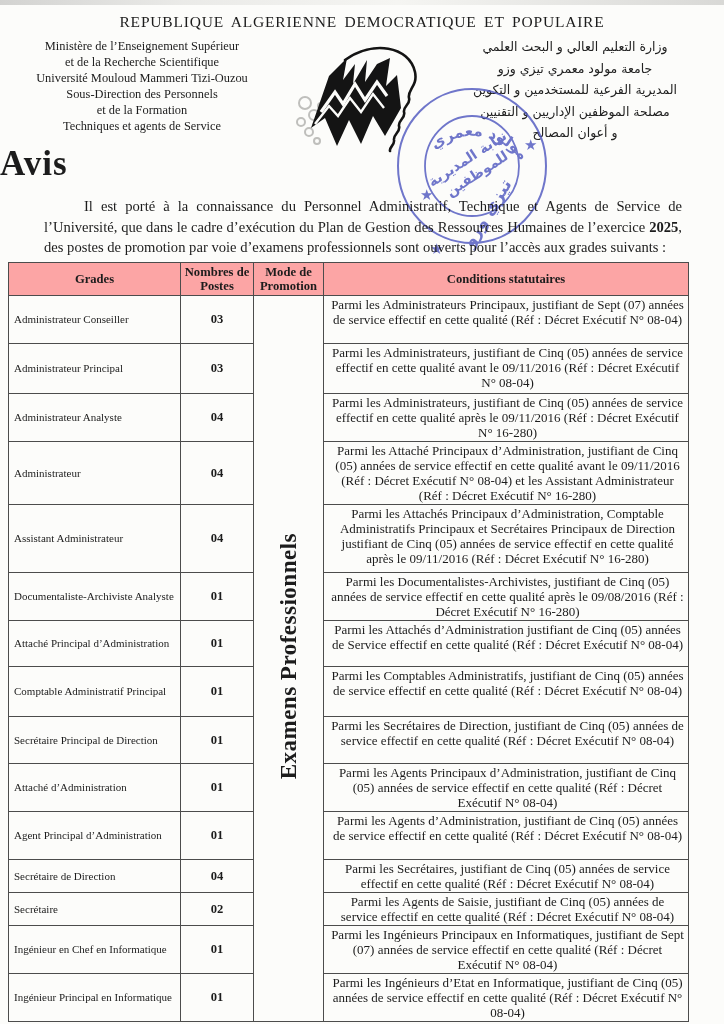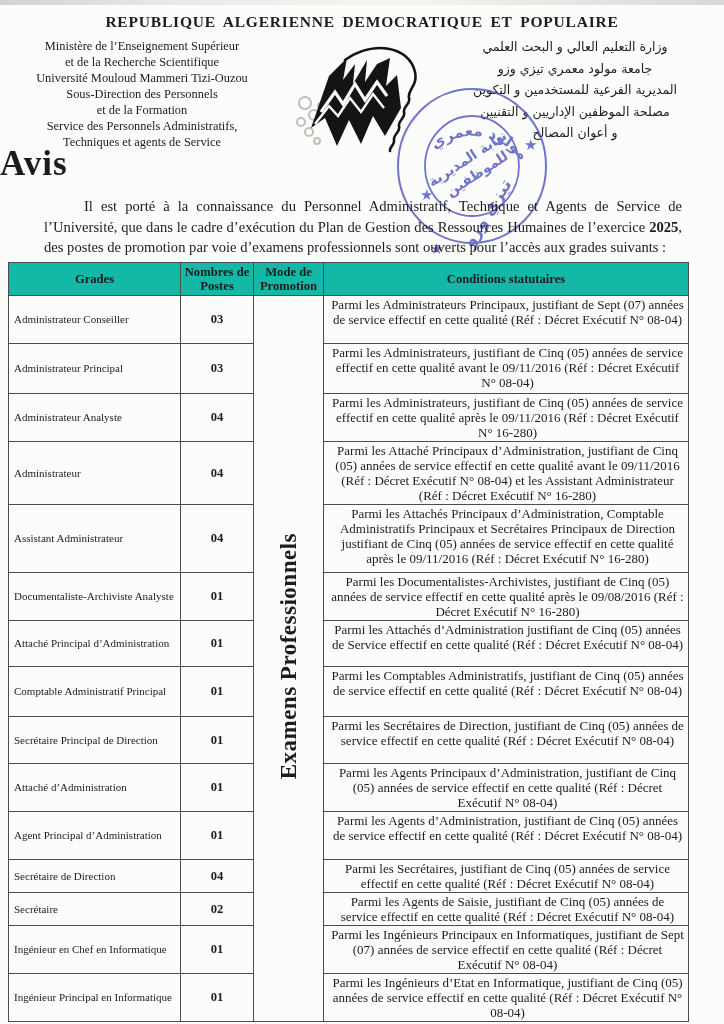--- a/index.html
+++ b/index.html
@@ -9,21 +9,21 @@
     background:#fcfcfa; overflow:hidden;
     font-family:"Liberation Serif", serif; color:#1c1c1c;
   }
   .scan-strip {
     position:absolute; top:0; left:0; width:724px; height:5px;
     background:linear-gradient(90deg,#a9a9a7 0%,#d8d8d5 25%,#eeeeea 55%,#b5b5b2 100%);
     opacity:.5;
   }
   .republic-title {
     position:absolute; top:13px; left:0; width:724px;
-    text-align:center; font-weight:bold; font-size:15.5px; letter-spacing:.8px;
+    text-align:center; font-weight:normal; font-size:15.5px; letter-spacing:.8px;
     word-spacing:3px;
   }
   .ministry-block {
     position:absolute; top:38px; left:8px; width:268px;
     text-align:center; font-size:12.4px; line-height:16px;
   }
   .arabic-block {
     position:absolute; top:36px; right:8px; width:282px;
     text-align:center; direction:rtl;
     font-family:"DejaVu Sans", sans-serif; font-size:12.5px; line-height:21.5px;
@@ -45,21 +45,21 @@
     border-collapse:collapse; table-layout:fixed;
     font-size:12px;
   }
   .grades-table col.c-grade { width:172px; }
   .grades-table col.c-postes { width:73px; }
   .grades-table col.c-mode  { width:70px; }
   .grades-table col.c-cond  { width:365px; }
   .grades-table th, .grades-table td { border:1.4px solid #4c4c4c; }
   .grades-table th {
     font-size:12.6px; font-weight:bold; text-align:center; vertical-align:middle;
-    height:28px; padding:2px; line-height:14px; background:#14b8a6;
+    height:28px; padding:2px; line-height:14px; background:#fca5a5;
   }
   td.grade-cell {
     font-weight:normal; font-size:11px; line-height:15px;
     padding:2px 2px 2px 5px; vertical-align:middle;
   }
   td.postes-cell {
     font-weight:bold; font-size:12.6px; text-align:center; vertical-align:middle;
   }
   td.mode-cell { text-align:center; vertical-align:middle; }
   .vtext {
@@ -94,21 +94,20 @@
   <div class="scan-strip"></div>
 
   <div class="republic-title">REPUBLIQUE ALGERIENNE DEMOCRATIQUE ET POPULAIRE</div>
 
   <div class="ministry-block">
     <span style="display:block">Ministère de l’Enseignement Supérieur</span>
     <span style="display:block">et de la Recherche Scientifique</span>
     <span style="display:block">Université Mouloud Mammeri Tizi-Ouzou</span>
     <span style="display:block">Sous-Direction des Personnels</span>
     <span style="display:block">et de la Formation</span>
-    <span style="display:block">Service des Personnels Administratifs,</span>
     <span style="display:block">Techniques et agents de Service</span>
   </div>
 
   <div class="arabic-block">
     <span style="display:block">وزارة التعليم العالي و البحث العلمي</span>
     <span style="display:block">جامعة مولود معمري تيزي وزو</span>
     <span style="display:block">المديرية الفرعية للمستخدمين و التكوين</span>
     <span style="display:block">مصلحة الموظفين الإداريين و التقنيين</span>
     <span style="display:block">و أعوان المصالح</span>
   </div>

